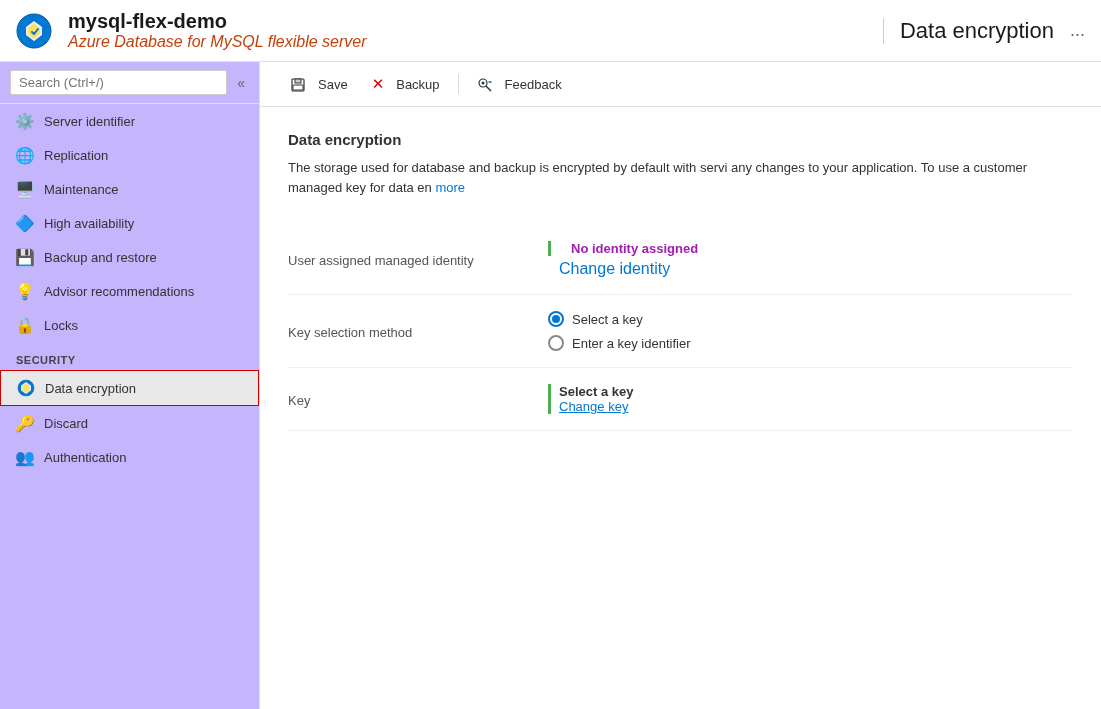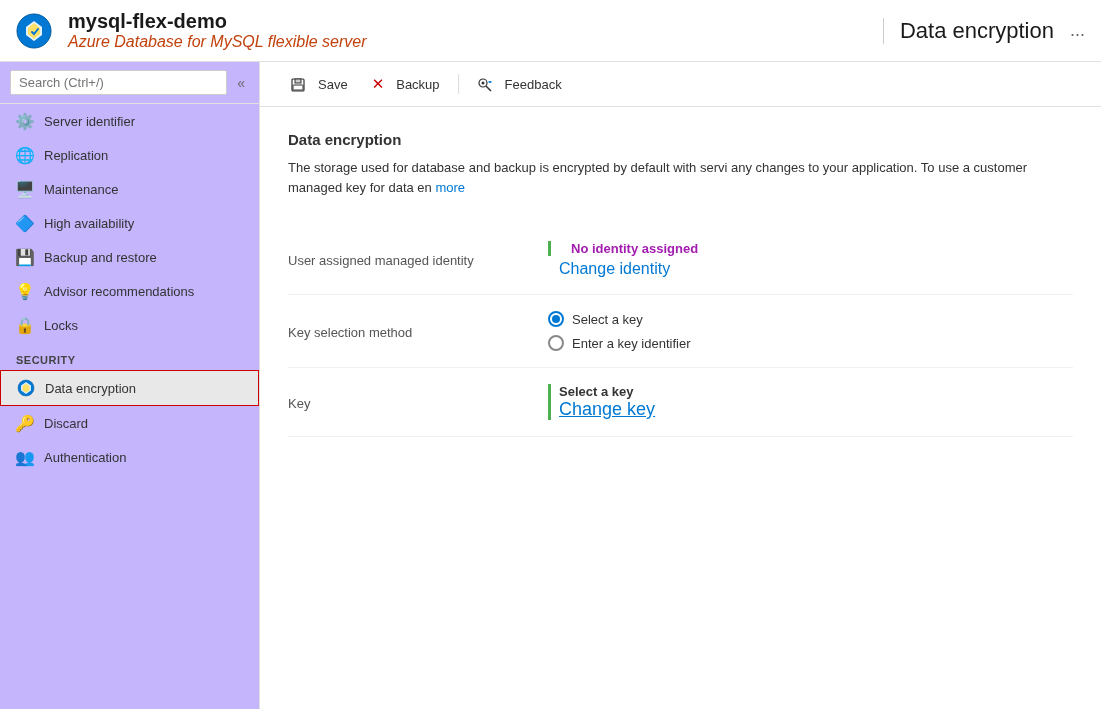--- a/index.html
+++ b/index.html
@@ -51,21 +51,21 @@
     .radio-group { display: flex; flex-direction: column; gap: 8px; }
     .radio-option { display: flex; align-items: center; gap: 8px; cursor: pointer; font-size: 13px; }
     .radio-circle { width: 16px; height: 16px; border-radius: 50%; border: 2px solid #0078d4; display: flex; align-items: center; justify-content: center; flex-shrink: 0; }
     .radio-circle.selected { background: #fff; }
     .radio-circle.selected::after { content: ''; width: 8px; height: 8px; border-radius: 50%; background: #0078d4; }
     .radio-circle.unselected { border-color: #888; }
 
     
     .key-value-block { border-left: 3px solid #4caf50; padding-left: 8px; }
     .key-value-title { font-size: 13px; font-weight: 600; color: #333; }
-    .key-value-link { font-size: 18px; color: #0078d4; cursor: pointer; }
+    .key-value-link { font-size: 13px; color: #0078d4; cursor: pointer; }
 
     
     ::-webkit-scrollbar { width: 6px; }
     ::-webkit-scrollbar-track { background: #f1f1f1; }
     ::-webkit-scrollbar-thumb { background: #bbb; border-radius: 3px; }
 
     
     .sidebar::-webkit-scrollbar { width: 6px; }
   </style>
 </head>

